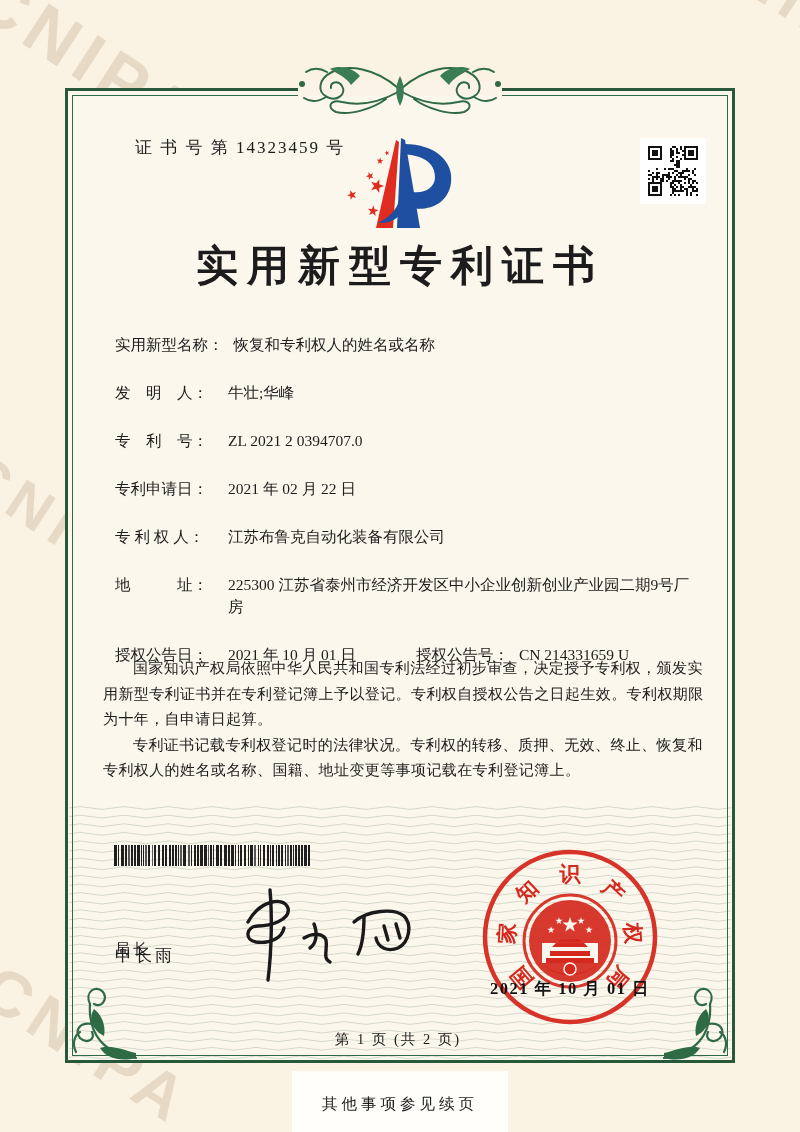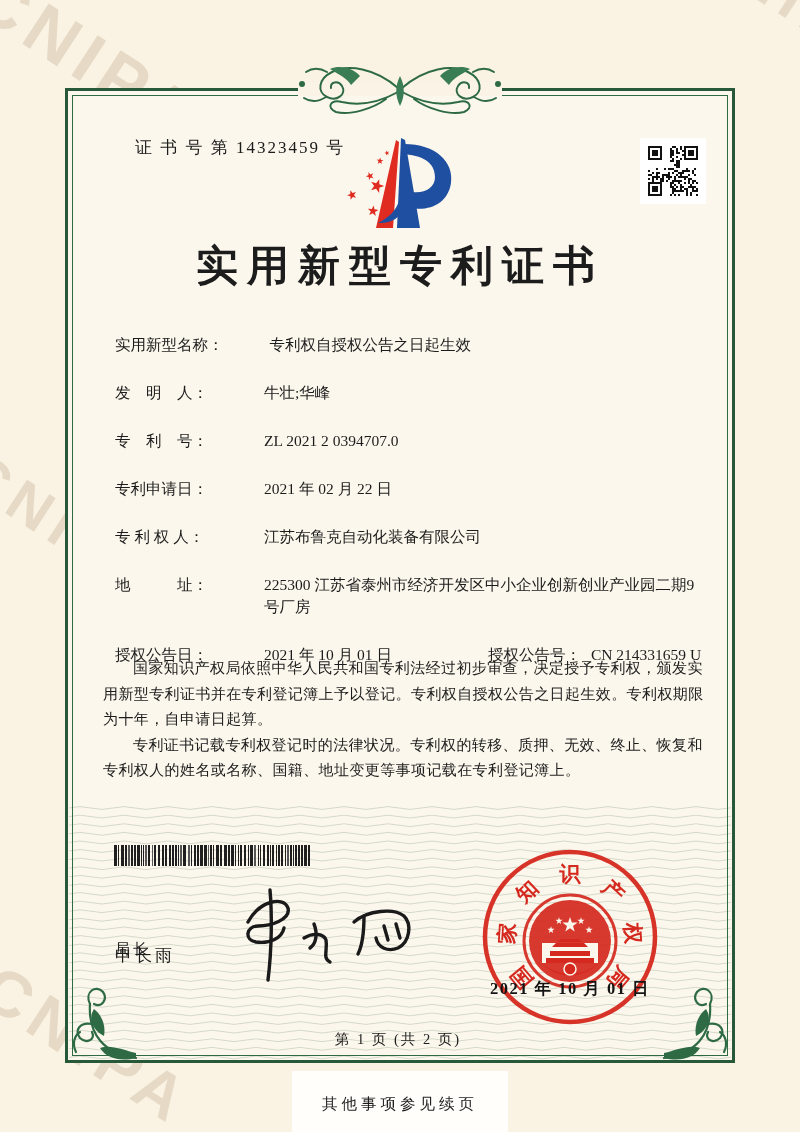--- a/index.html
+++ b/index.html
@@ -17,21 +17,21 @@
   .orn{position:absolute;pointer-events:none;}
   .orn-mask{position:absolute;left:298px;top:82px;width:204px;height:14px;background:#fbf4e6;}
   
   .cert-no{position:absolute;left:103px;top:136px;font-size:17px;letter-spacing:2px;margin-left:32px;}
   .logo{position:absolute;left:338px;top:128px;}
   .qr{position:absolute;left:640px;top:138px;}
   .title{position:absolute;left:0;top:238px;width:800px;text-align:center;
          font-size:42px;font-weight:700;letter-spacing:9px;}
   
   .fields{position:absolute;left:115px;top:334px;width:590px;font-size:15.5px;}
-  .frow{display:flex;margin-bottom:26px;line-height:22px;gap:36px;}
+  .frow{display:flex;margin-bottom:26px;line-height:22px;}
   .flabel{flex:none;min-width:103px;white-space:nowrap;}
   .fvalue{margin-left:10px;max-width:472px;}
   .fpair2{margin-left:60px;display:flex;}
   
   .paras{position:absolute;left:103px;top:656px;width:612px;font-size:15px;
          line-height:25.5px;letter-spacing:0.4px;}
   .paras p{margin:0;text-indent:2em;}
   
   .waves{position:absolute;left:69px;top:806px;}
   .barcode{position:absolute;left:114px;top:845px;}
@@ -310,21 +310,21 @@
       <rect x="4" y="22" width="7" height="7" fill="#111"></rect>
       <rect x="5" y="23" width="5" height="5" fill="#fff"></rect>
       <rect x="6" y="24" width="3" height="3" fill="#111"></rect>
     </svg>
 
   <div class="title">实用新型专利证书</div>
 
   <div class="fields">
     <div class="frow">
       <span class="flabel">实用新型名称：</span>
-      <span class="fvalue">专利权自授权公告之日起生效</span>
+      <span class="fvalue">恢复和专利权人的姓名或名称</span>
     </div>
     <div class="frow">
       <span class="flabel">发　明　人：</span>
       <span class="fvalue">牛壮;华峰</span>
     </div>
     <div class="frow">
       <span class="flabel">专　利　号：</span>
       <span class="fvalue">ZL 2021 2 0394707.0</span>
     </div>
     <div class="frow">

